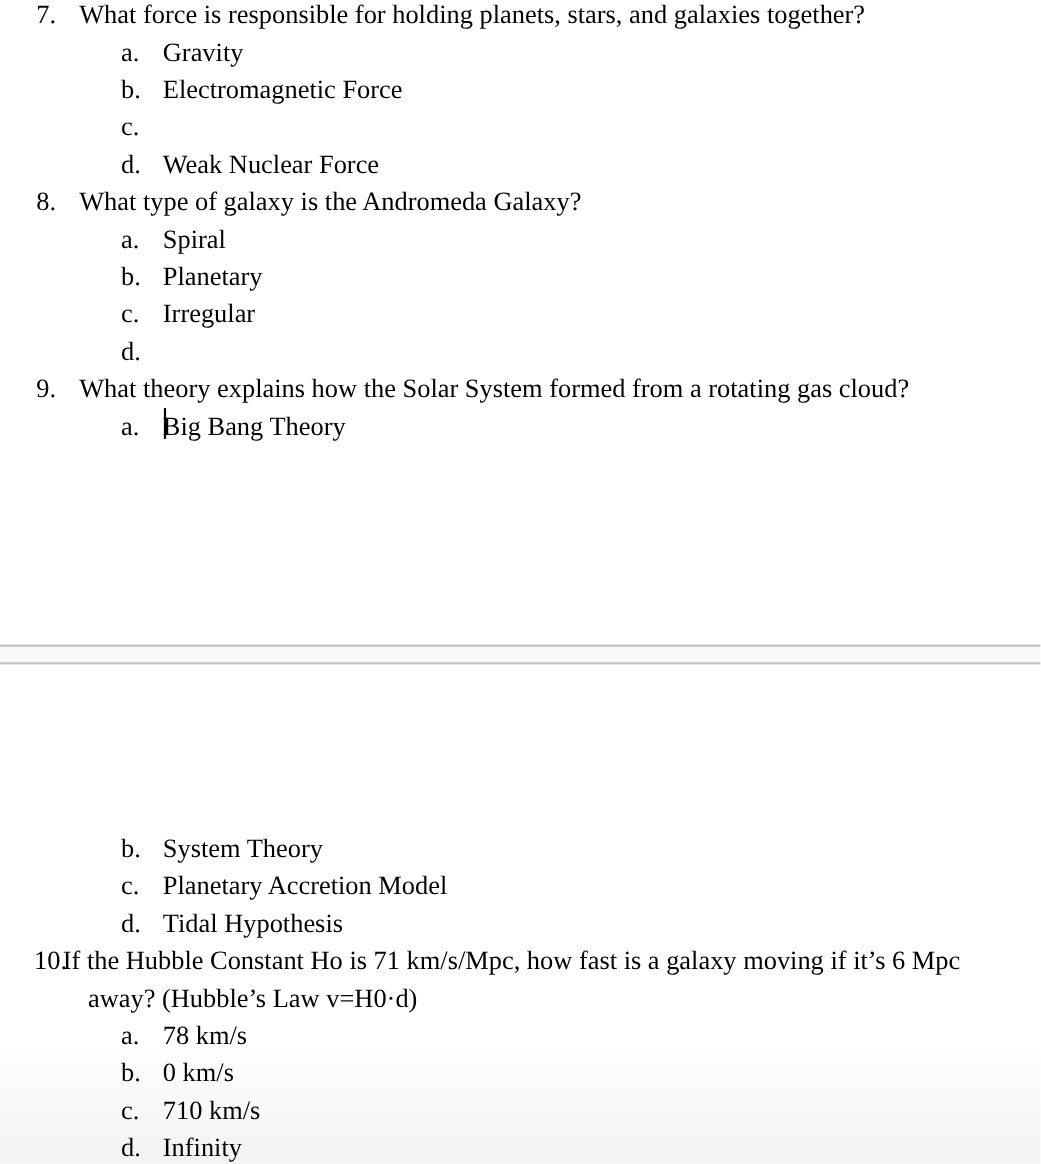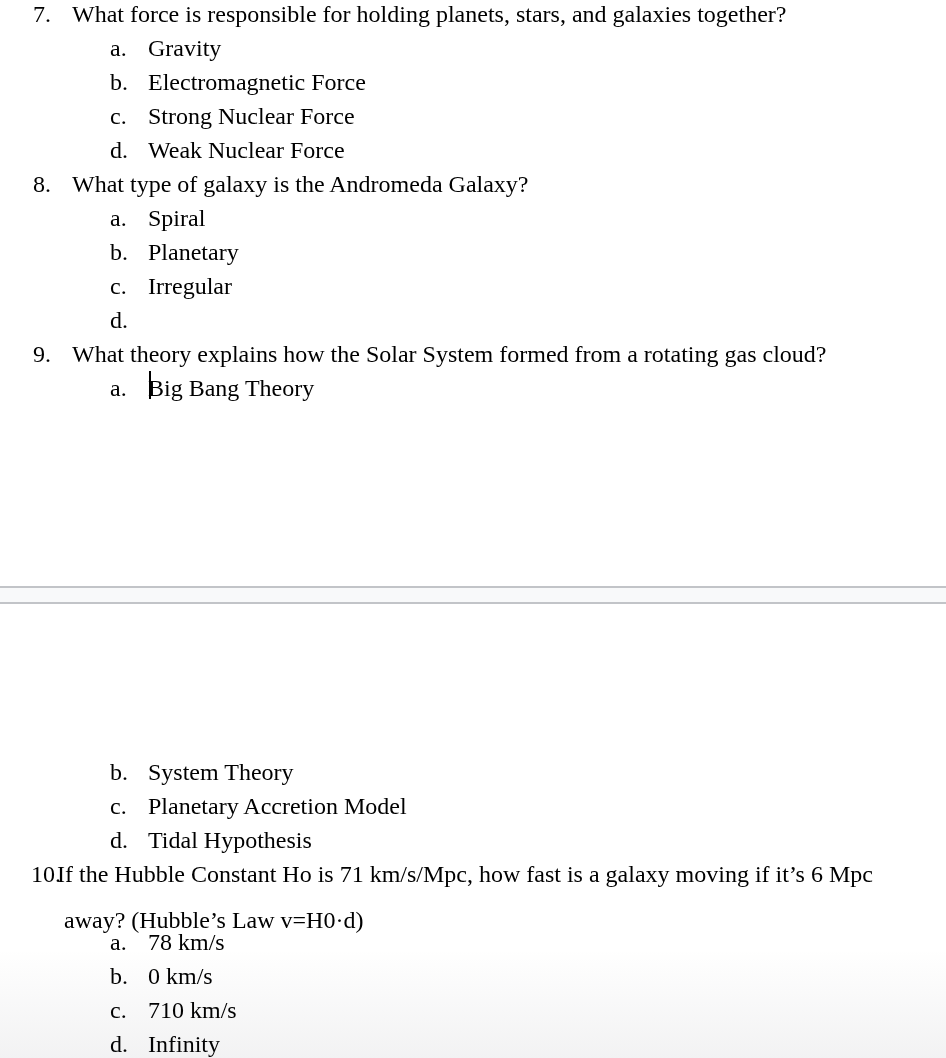--- a/index.html
+++ b/index.html
@@ -37,21 +37,21 @@
   
   .q-line .marker { left: 33px; }
   .q-line .text   { left: 72px; }
   
   .opt-line .marker { left: 110px; }
   .opt-line .text   { left: 148px; text-align: center; }
   
   .q10-line .marker { left: 31px; }
   .q10-line .text   { left: 57px; }
   
-  .wrap-line .text  { left: 64px; margin-top: 12px; }
+  .wrap-line .text  { left: 80px; }
 
   .caret {
     display: inline-block;
     width: 2px;
     height: 28px;
     background: #000000;
     vertical-align: middle;
     margin-left: 1px;
     position: relative;
     top: -2px;
@@ -91,21 +91,20 @@
   <div class="doc-line opt-line">
     <span class="marker">a.</span>
     <span class="text">Gravity</span>
   </div>
   <div class="doc-line opt-line">
     <span class="marker">b.</span>
     <span class="text">Electromagnetic Force</span>
   </div>
   <div class="doc-line opt-line">
     <span class="marker">c.</span>
-    <span class="text">Strong Nuclear Force</span>
   </div>
   <div class="doc-line opt-line">
     <span class="marker">d.</span>
     <span class="text">Weak Nuclear Force</span>
   </div>
 
   <div class="doc-line q-line">
     <span class="marker">8.</span>
     <span class="text">What type of galaxy is the Andromeda Galaxy?</span>
   </div>

